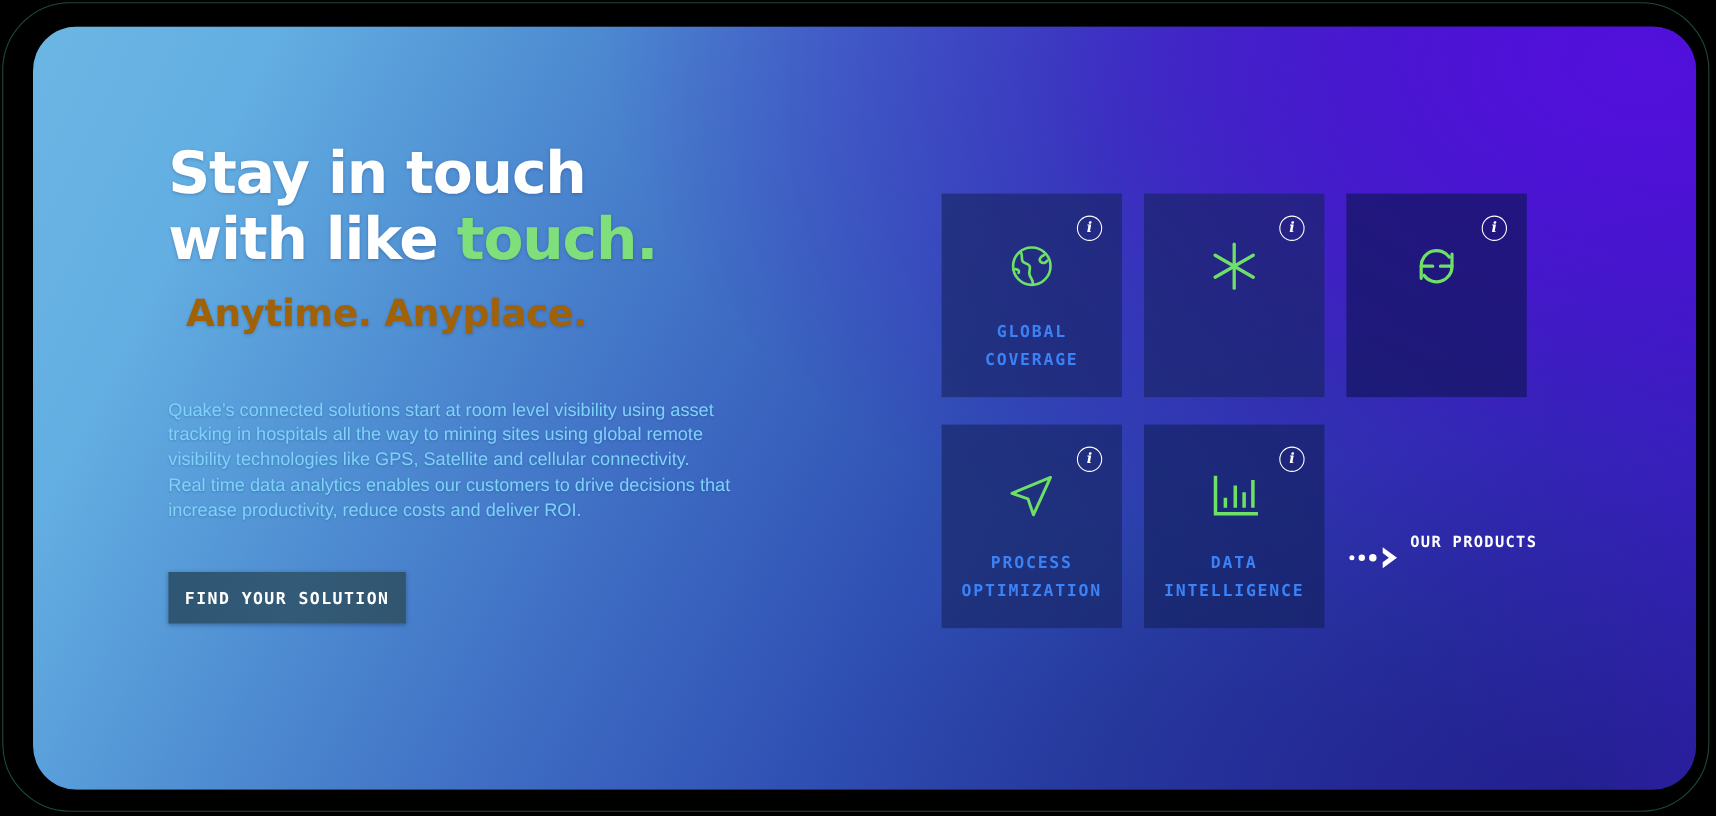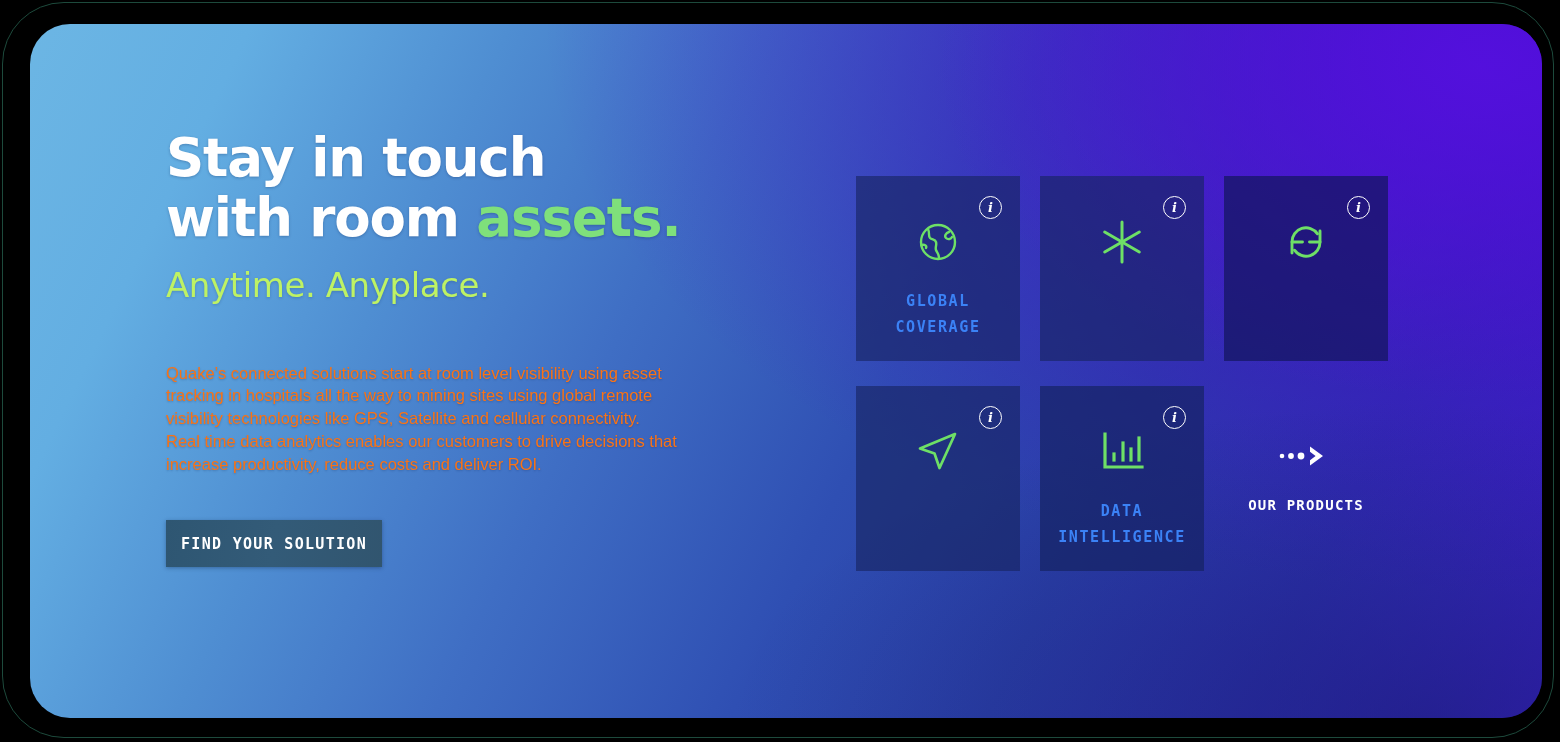--- a/index.html
+++ b/index.html
@@ -44,52 +44,52 @@
   
   .panel::before{
     content:"";position:absolute;inset:0;
     background:radial-gradient(70% 70% at 92% 100%, rgba(22,28,110,0.55) 0%, rgba(22,28,110,0) 65%);
     pointer-events:none;
   }
 
   .content{position:absolute;inset:0;z-index:3;}
 
   
-  .left{position:absolute;left:166px;top:128px;width:560px;}
+  .left{position:absolute;left:153px;top:128px;width:560px;}
 
   .headline{
     margin:0;
     font-family:"DejaVu Sans", sans-serif;
     font-weight:700;
     font-size:53px;
     line-height:1.14;
     color:#ffffff;
     letter-spacing:-1.1px;
     text-shadow:0 1px 3px rgba(10,30,80,0.28);
   }
   .headline .accent{color:#7fe07b;}
 
   .subhead{
-    margin:16px 0 0 0;
+    margin:16px 0 0 16px;
     font-family:"DejaVu Sans", sans-serif;
-    font-weight:400;
+    font-weight:700;
     font-size:34px;
     line-height:1.2;
-    color:#bef264;
+    color:#a16207;
     letter-spacing:-0.4px;
     text-shadow:0 1px 3px rgba(10,30,80,0.22);
   }
 
   .body-copy{
     margin:56px 0 0 0;
     width:512px;
     font-family:"Liberation Sans", sans-serif;
     font-size:16.5px;
     line-height:1.38;
-    color:#f97316;
+    color:#7dd3fc;
     text-shadow:0 1px 2px rgba(10,30,80,0.25);
   }
 
   .cta{
     display:inline-flex;align-items:center;justify-content:center;
     margin-top:45px;
     width:216px;height:47px;
     background:linear-gradient(100deg,#2e5672 0%,#335b78 50%,#31556f 100%);
     border:none;cursor:pointer;
     color:#ffffff;
@@ -139,21 +139,21 @@
     color:#3b82f6;
     font-family:"DejaVu Sans Mono", monospace;
     font-size:15px;font-weight:700;
     letter-spacing:1.6px;
     line-height:1.72;
     text-transform:uppercase;
   }
 
   
   .products-cell{
-    display:flex;flex-direction:column;
+    display:flex;flex-direction:row;
     align-items:center;justify-content:flex-start;
     cursor:pointer;
   }
   .products-arrow{margin-top:57px;height:26px;display:flex;align-items:center;justify-content:center;}
   .products-label{
     margin-top:28px;
     color:#ffffff;
     font-family:"DejaVu Sans Mono", monospace;
     font-size:14px;font-weight:700;
     letter-spacing:1.2px;
@@ -169,21 +169,21 @@
   <div class="outer-frame"></div>
 
   <div class="panel"></div>
 
   <div class="content">
 
     <div class="left">
 
       <h1 class="headline">
         <span>Stay in touch</span><br>
-        <span>with room </span><span class="accent">assets.</span>
+        <span>with like </span><span class="accent">touch.</span>
       </h1>
 
       <p class="subhead">Anytime. Anyplace.</p>
 
       <p class="body-copy">Quake’s connected solutions start at room level visibility using asset tracking in hospitals all the way to mining sites using global remote visibility technologies like GPS, Satellite and cellular connectivity.  Real time data analytics enables our customers to drive decisions that increase productivity, reduce costs and deliver ROI.</p>
 
       <button class="cta">Find Your Solution</button>
     </div>
 
     <div class="grid">
@@ -226,20 +226,24 @@
           </svg>
         </div>
       </div>
 
       <div class="tile t4">
         <div class="info-badge">i</div>
         <div class="tile-icon">
           <svg width="50" height="50" viewBox="0 0 50 50" fill="none" stroke="#6ee066" stroke-width="2.7" stroke-linecap="round" stroke-linejoin="round">
             <path d="M42 7 L7 21.5 L21.5 26.5 L26.5 41 Z"></path>
           </svg>
+        </div>
+        <div class="tile-label">
+          <span>PROCESS</span><br>
+          <span>OPTIMIZATION</span>
         </div>
       </div>
 
       <div class="tile t5">
         <div class="info-badge">i</div>
         <div class="tile-icon">
           <svg width="48" height="44" viewBox="0 0 48 44" fill="none" stroke="#6ee066" stroke-linecap="square">
             <polyline points="7,4 7,37 44,37" stroke-width="3.2" fill="none"></polyline>
             <line x1="16" y1="30" x2="16" y2="24" stroke-width="3.2"></line>
             <line x1="25" y1="30" x2="25" y2="13" stroke-width="3.2"></line>

